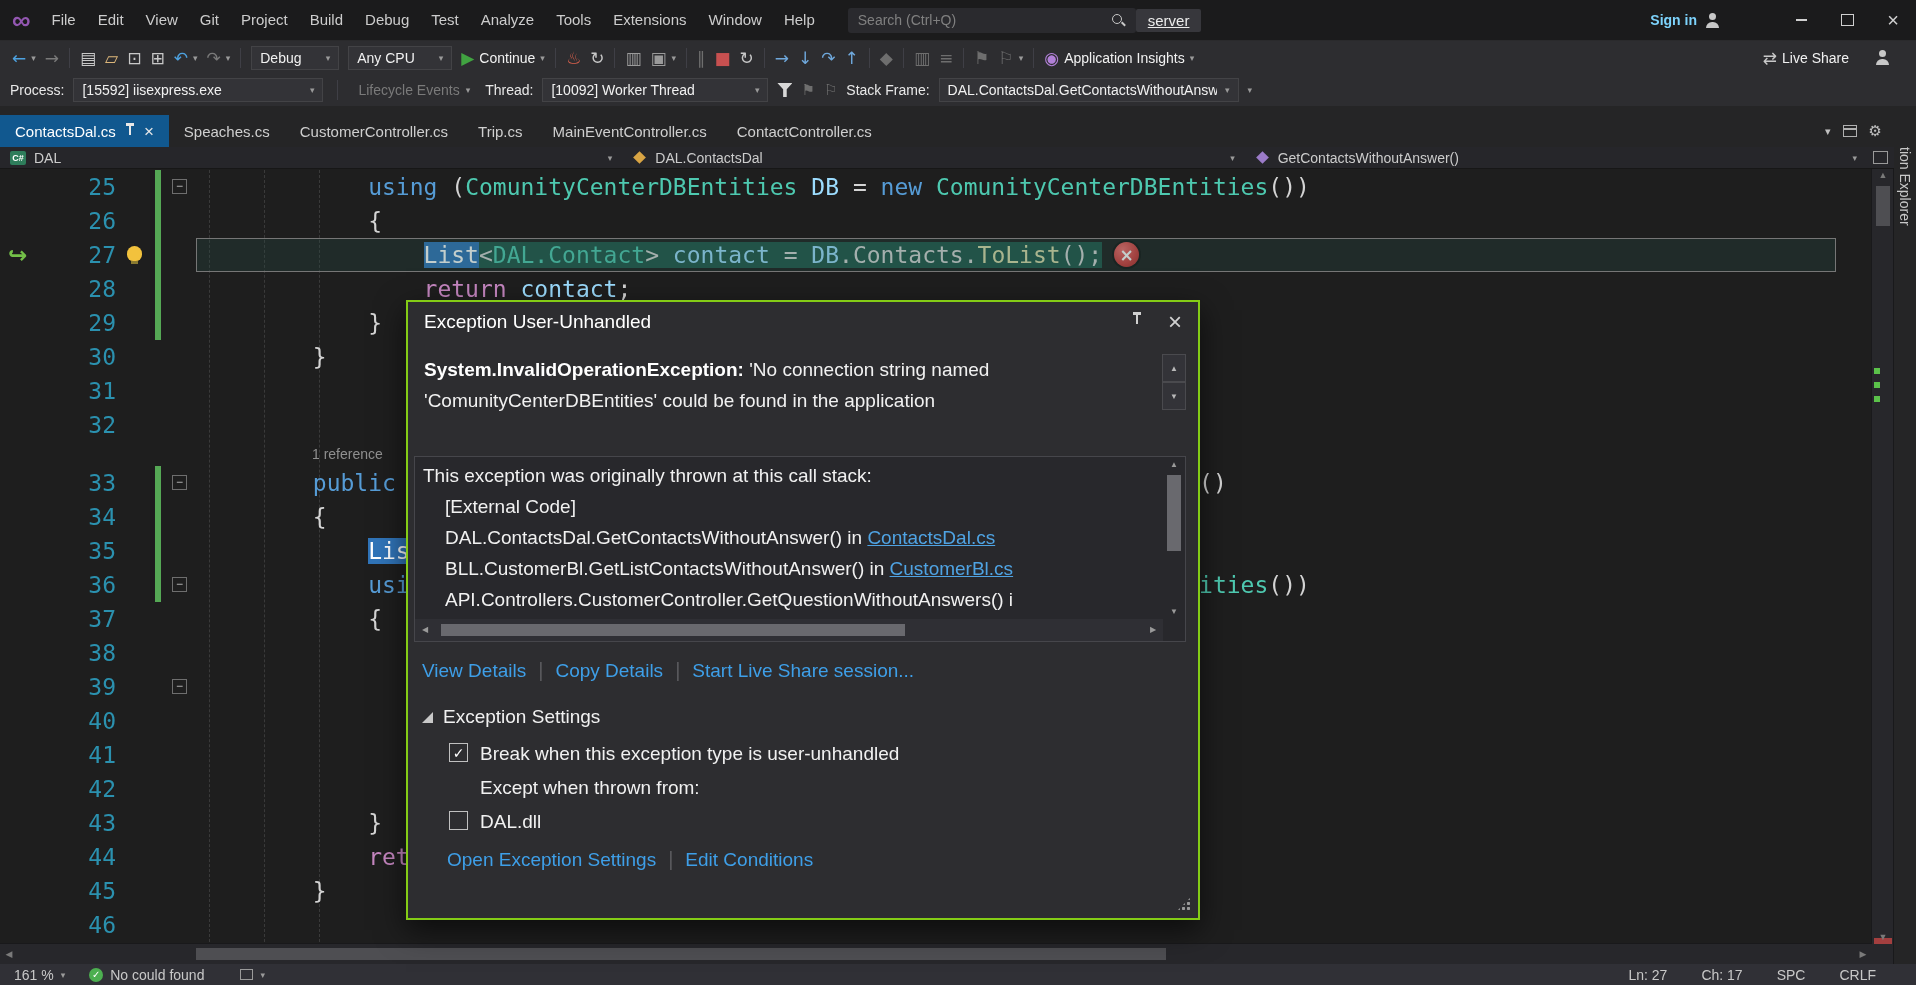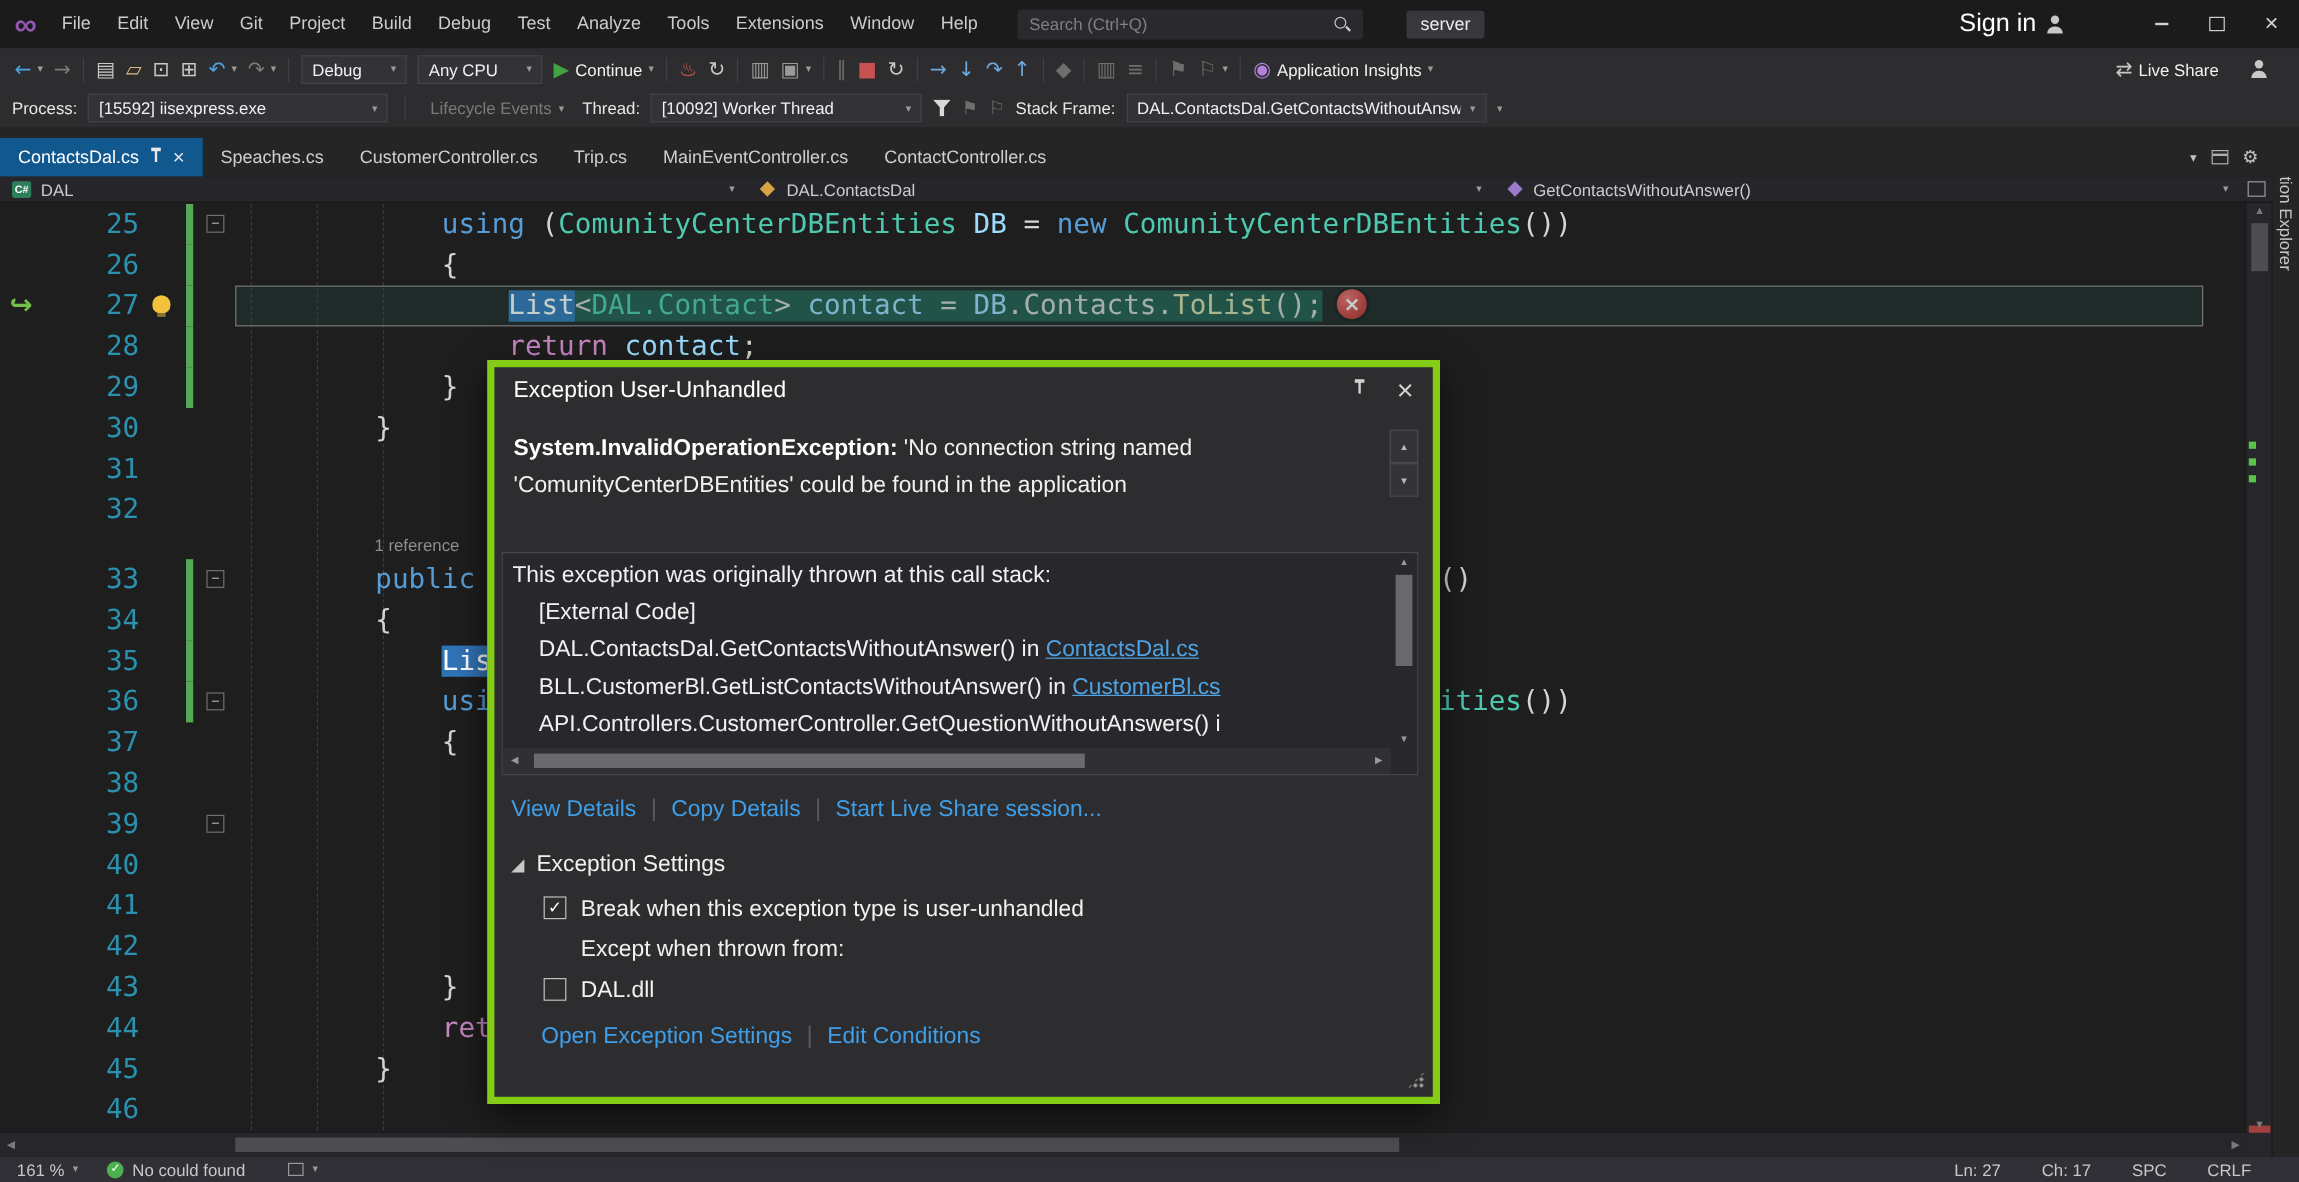--- a/index.html
+++ b/index.html
@@ -8,23 +8,23 @@
   
   .titlebar{position:absolute;top:0;left:0;right:0;height:40px;background:#1B1B1C;display:flex;align-items:center;z-index:10;}
   .vs-logo{font-size:26px;color:#9357B1;font-weight:bold;margin:0 10px 0 12px;line-height:40px;}
   .menu-bar{display:flex;height:40px;}
   .menu-item{padding:0 11px;font-size:15px;line-height:40px;color:#CCCCCC;cursor:default;}
   .search-box{margin-left:22px;width:268px;height:25px;background:#2A2A2E;border-radius:3px;display:flex;align-items:center;padding:0 10px;font-size:14px;color:#808080;}
   .search-box .ph{flex:1;}
   .magnifier{position:relative;width:15px;height:15px;}
   .magnifier::before{content:"";position:absolute;left:1px;top:1px;width:8px;height:8px;border:1.6px solid #C8C8C8;border-radius:50%;}
   .magnifier::after{content:"";position:absolute;left:10px;top:10px;width:5px;height:1.8px;background:#C8C8C8;transform:rotate(45deg);}
-  .server-chip{margin-left:36px;padding:3px 12px;background:#37373C;border-radius:2px;color:#ECECEC;font-size:15px;}
+  .server-chip{padding:3px 12px;background:#37373C;border-radius:2px;color:#ECECEC;font-size:15px;text-decoration:underline;}
   .titlebar-right{margin-left:auto;display:flex;align-items:center;height:40px;}
-  .signin{display:flex;align-items:center;gap:8px;font-size:21px;color:#ffffff;margin-right:58px;}
+  .signin{display:flex;align-items:center;gap:8px;font-size:14px;color:#7dd3fc;margin-right:58px;font-weight:bold;}
   .person-icon{position:relative;width:15px;height:15px;display:inline-block;}
   .person-icon::before{content:"";position:absolute;top:0;left:4px;width:7px;height:7px;border-radius:50%;background:#C8C8C8;}
   .person-icon::after{content:"";position:absolute;bottom:0;left:1px;width:13px;height:6px;border-radius:7px 7px 0 0;background:#C8C8C8;}
   .win-btn{width:46px;height:40px;display:flex;align-items:center;justify-content:center;color:#D0D0D0;}
   .glyph-min{width:11px;height:2px;background:#D0D0D0;}
   .glyph-max{width:11px;height:10px;border:1.5px solid #D0D0D0;}
   .glyph-close{font-size:20px;line-height:20px;}
   
   .toolbar{position:absolute;top:40px;left:0;right:0;height:33px;background:#2D2D30;border-top:1px solid #2A2A2C;display:flex;align-items:center;padding:0 8px;z-index:9;}
   .tb-items{display:flex;align-items:center;gap:1px;}
@@ -93,21 +93,21 @@
   .mk{position:absolute;left:2px;width:6px;background:#5BC24A;}
   .mk.red{left:2px;right:2px;width:auto;background:#A33F3F;}
   .hscroll{position:absolute;left:0;right:22px;bottom:0;height:20px;background:#27272B;border-top:1px solid #19191B;}
   .hs-thumb{position:absolute;left:196px;width:970px;top:4px;height:12px;background:#4E4E52;}
   .hs-arrow{position:absolute;top:0;height:20px;line-height:20px;font-size:9px;color:#7A7A7A;width:18px;text-align:center;}
   .corner{position:absolute;right:0;bottom:0;width:22px;height:20px;background:#27272B;}
   
   .right-strip{position:absolute;top:105px;right:0;width:22px;bottom:21px;background:#252526;border-left:1px solid #19191B;z-index:5;}
   .se-label{writing-mode:vertical-rl;font-size:14px;color:#C8C8C8;display:block;margin:14px auto 0;}
   
-  .popup{position:absolute;left:406px;top:300px;width:794px;height:620px;background:#2D2D30;border:6px solid #84cc16;box-sizing:border-box;box-shadow:0 10px 28px rgba(0,0,0,.6);z-index:40;color:#F1F1F1;}
+  .popup{position:absolute;left:406px;top:300px;width:794px;height:620px;background:#2D2D30;border:2px solid #84cc16;box-sizing:border-box;box-shadow:0 10px 28px rgba(0,0,0,.6);z-index:40;color:#F1F1F1;}
   .popup-titlebar{height:40px;display:flex;align-items:center;padding:0 16px;}
   .popup-title{font-size:19px;color:#FFFFFF;}
   .popup-titlebar .spacer{flex:1;}
   .popup-pin{margin-right:26px;}
   .popup-pin .pin-icon::before{background:#D0D0D0;}
   .popup-pin .pin-icon::after{background:#D0D0D0;}
   .popup-close{font-size:24px;line-height:24px;color:#D0D0D0;}
   .popup-msg-row{display:flex;padding:12px 12px 0 16px;height:88px;box-sizing:content-box;}
   .popup-msg{width:700px;font-size:19px;line-height:31px;color:#F1F1F1;}
   .popup-msg b{color:#FFFFFF;}

